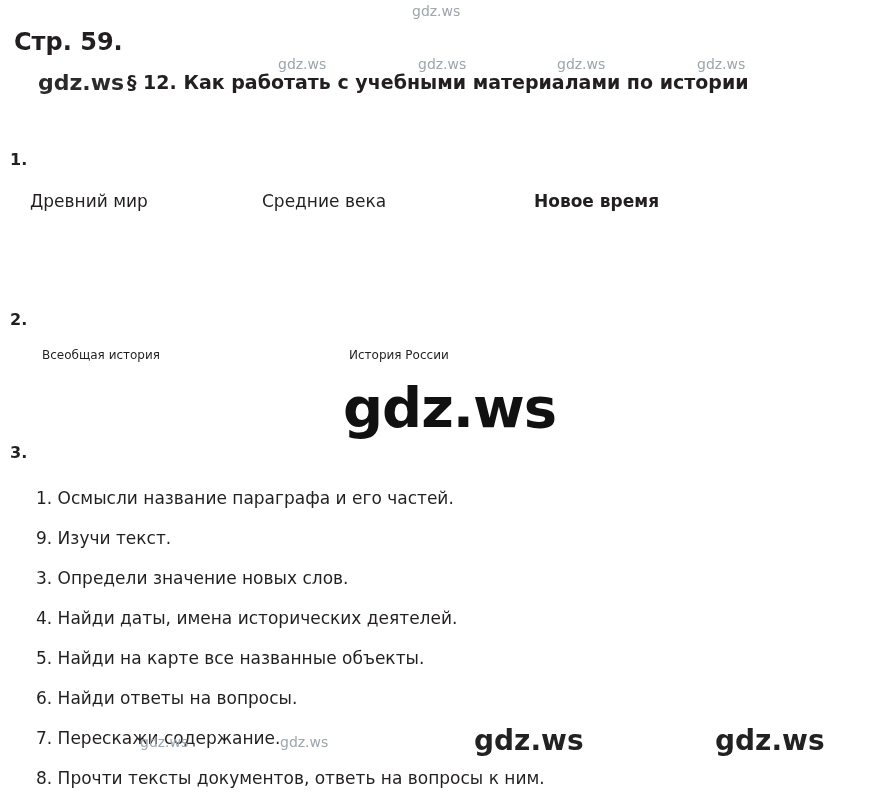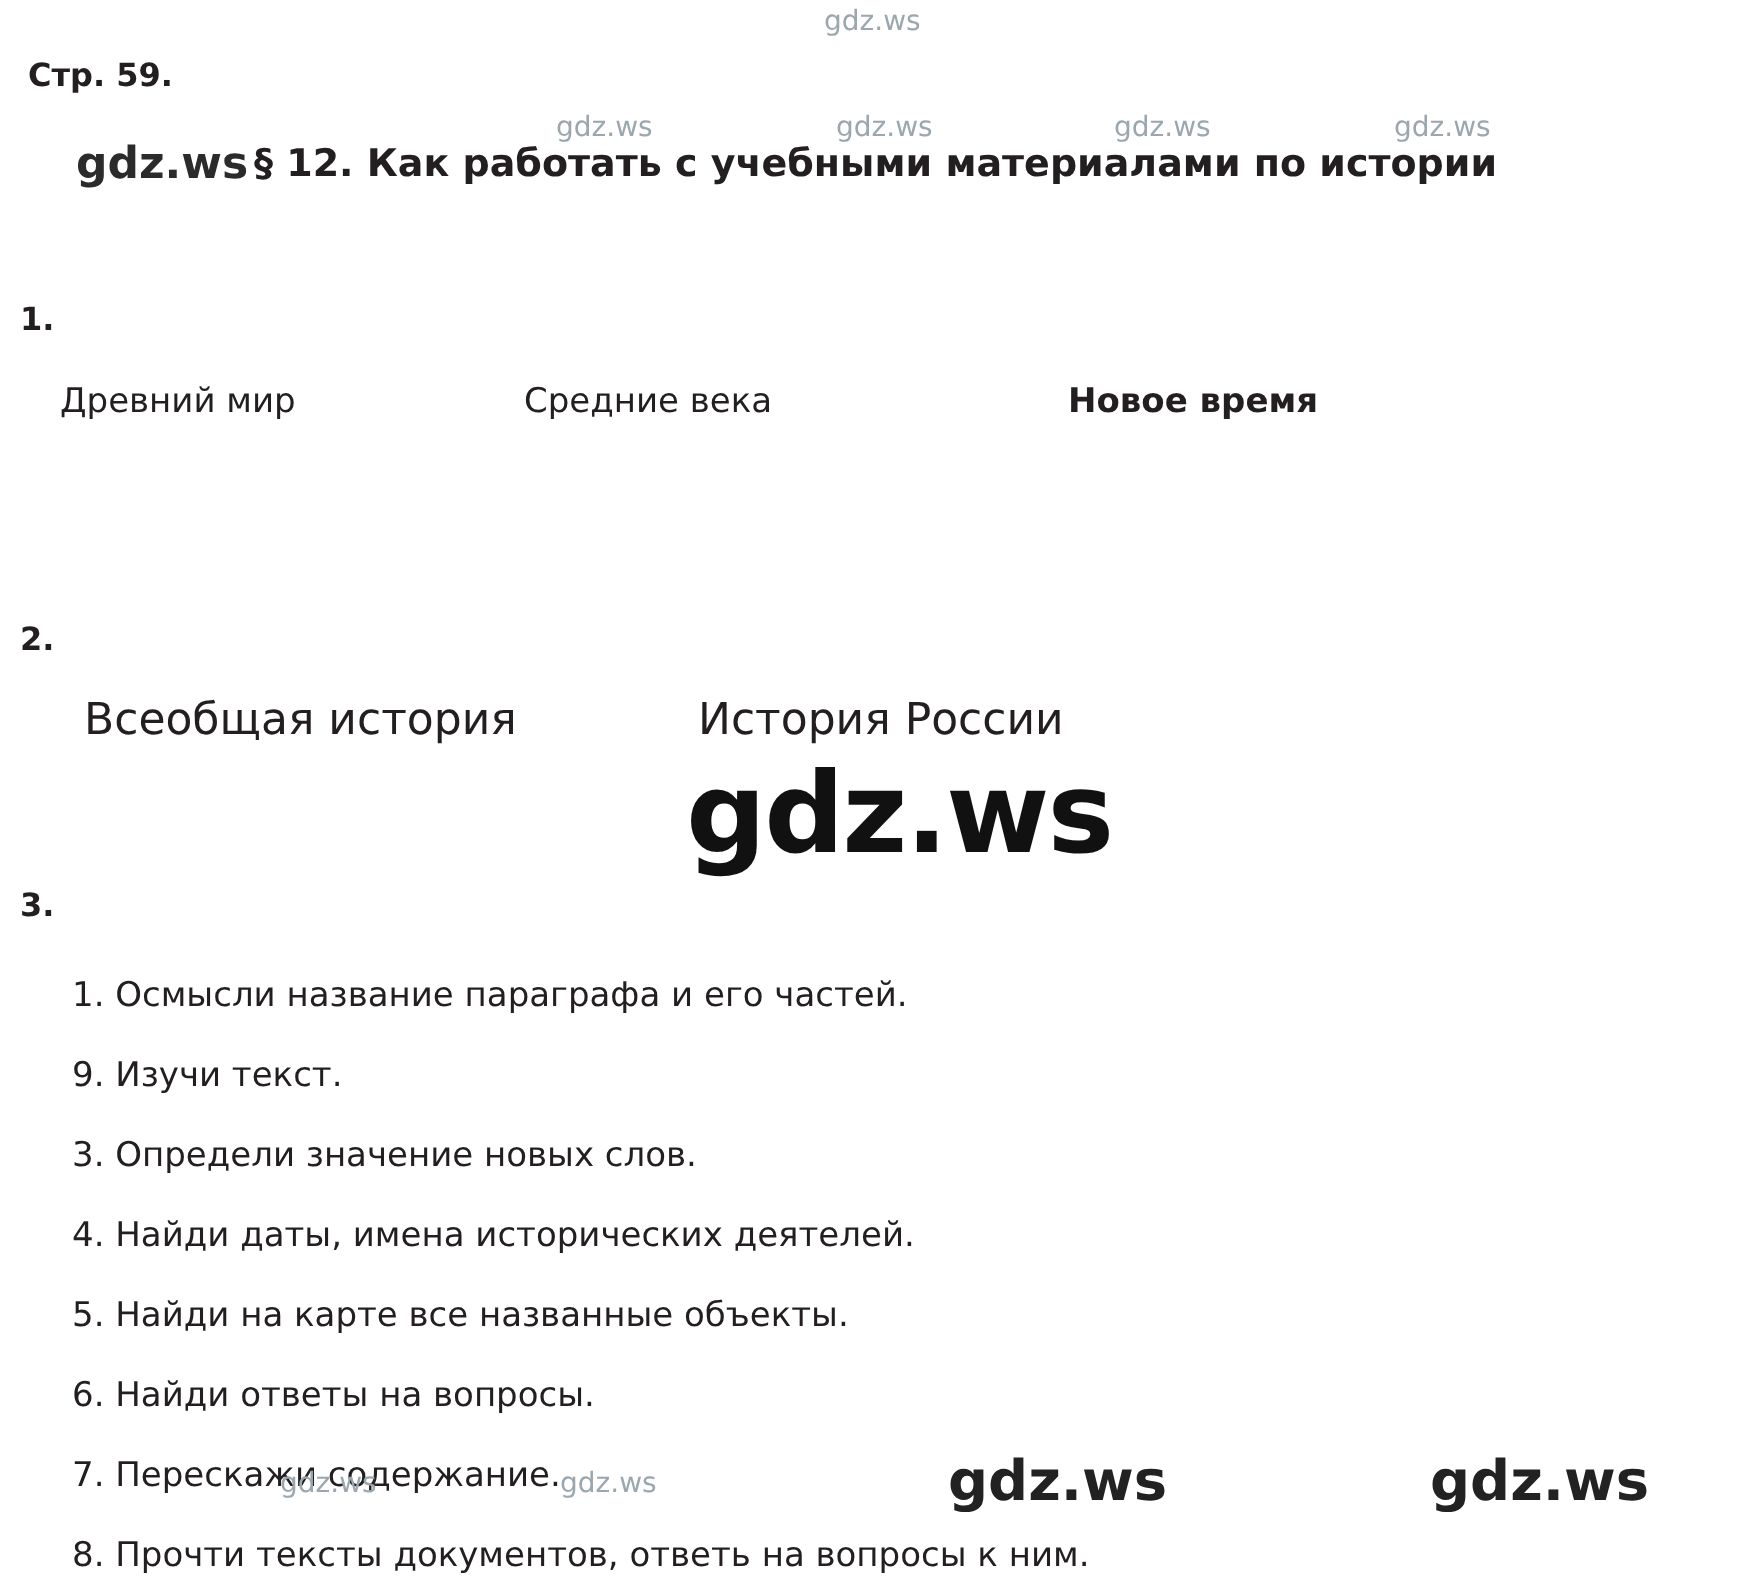--- a/index.html
+++ b/index.html
@@ -48,21 +48,21 @@
     font-size: 22px;
     font-weight: bold;
     color: #2b2b2b;
   }
 
   
   .page-no {
     position: absolute;
     left: 14px;
     top: 28px;
-    font-size: 16px;
+    font-size: 24px;
     font-weight: bold;
     color: #231f20;
   }
   .title {
     position: absolute;
     left: 127px;
     top: 71px;
     font-size: 19px;
     font-weight: bold;
     color: #231f20;
@@ -83,21 +83,21 @@
     color: #231f20;
   }
   .era1 { left: 30px; top: 191px; }
   .era2 { left: 262px; top: 191px; }
   .era3 { left: 534px; top: 191px; font-weight: bold; }
   .era4 { left: 762px; top: 191px; width: 120px; text-align: right; line-height: 42px;}
   .era4 span { display: block; }
 
   .branch {
     position: absolute;
-    font-size: 22px;
+    font-size: 12px;
     color: #231f20;
   }
   .b1 { left: 42px; top: 348px; }
   .b2 { left: 349px; top: 348px; }
 
   .steps {
     position: absolute;
     left: 36px;
     top: 478px;
     width: 820px;

